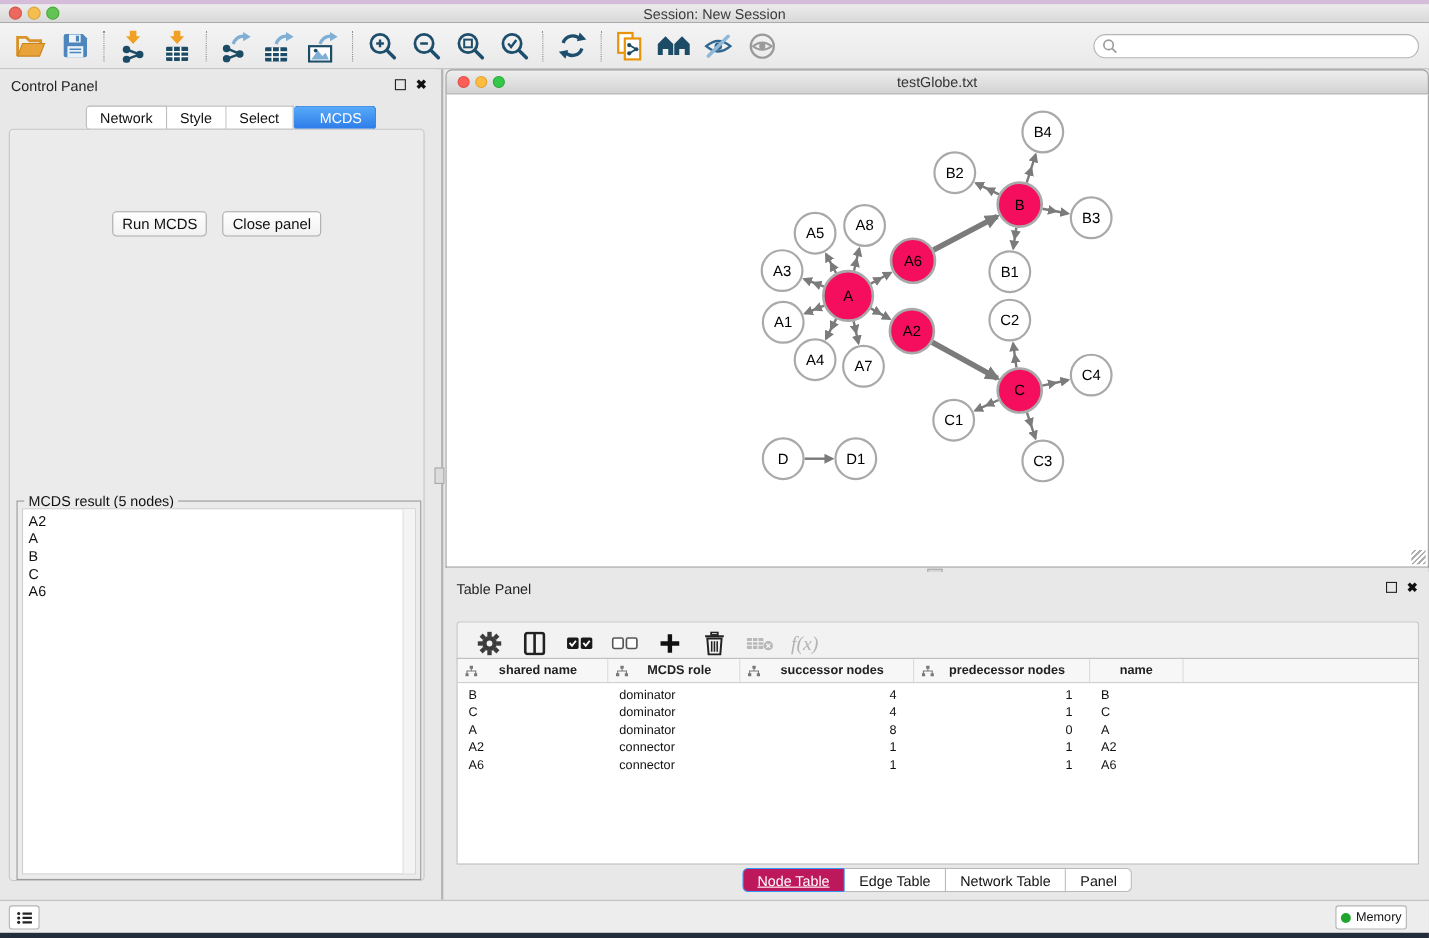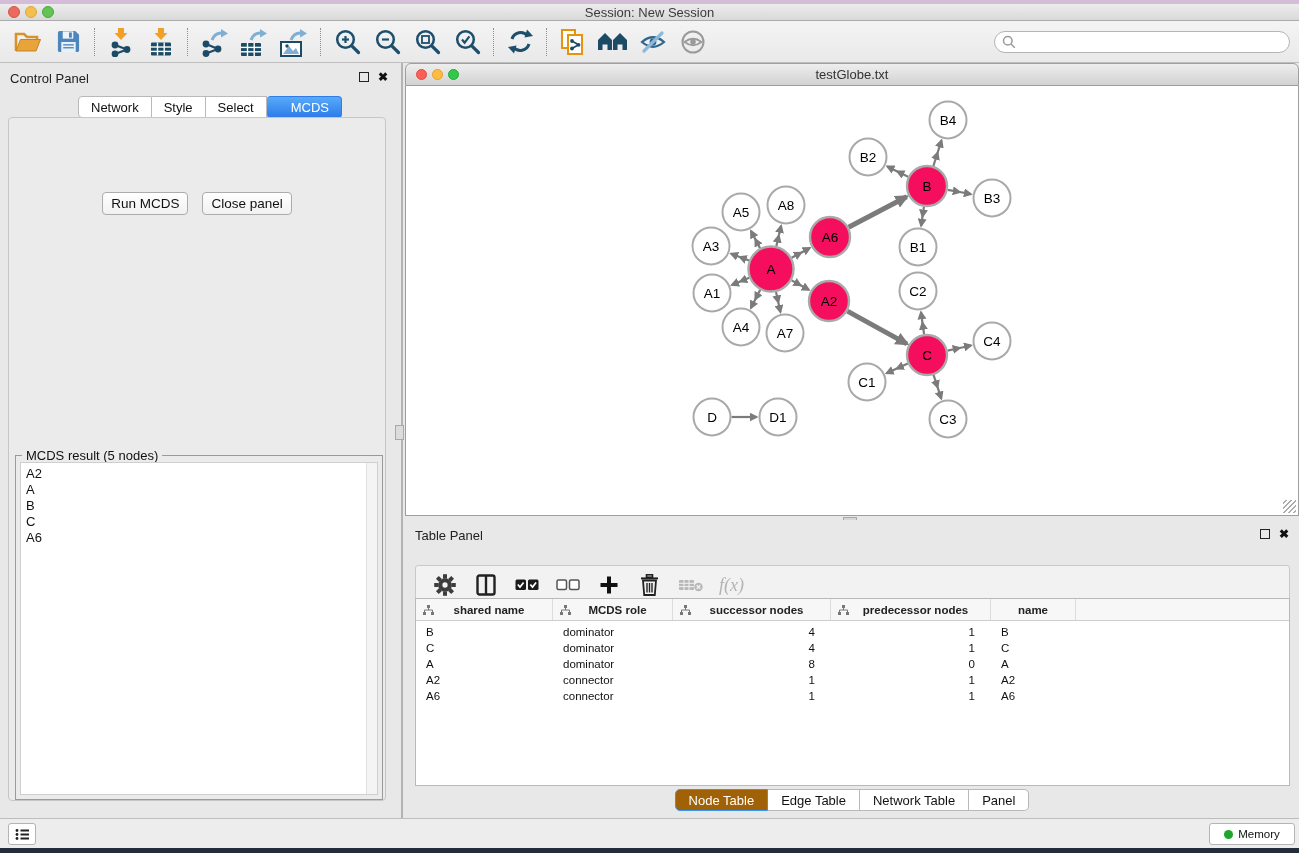--- a/index.html
+++ b/index.html
@@ -92,28 +92,28 @@
   .th .lbl { padding-left:10px; }
   .trow { display:flex; height:16px; align-items:center; font-size:11.5px; color:#111; }
   .td { height:100%; display:flex; align-items:center; }
   .w0{width:137px;} .w1{width:120px;} .w2{width:158px;} .w3{width:160px;} .w4{width:85px;} .wfill{flex:1;}
   .al{ padding-left:10px;} .ar{ justify-content:flex-end; padding-right:16px;}
   .tp-tabs { position:absolute; left:0; width:100%; top:269px; display:flex; justify-content:center; }
   .tp-tab { border:1px solid #b9b9b9; border-left:none; background:#fff; color:#111; font-size:13px;
     height:22px; display:flex; align-items:center; padding:0 13px; }
   .tp-tab:first-child { border-left:1px solid #b9b9b9; border-radius:5px 0 0 5px; }
   .tp-tab:last-child { border-radius:0 5px 5px 0; }
-  .tp-tab.active { background:#a16207; border-color:#3796f5; color:#fff; border-radius:5px 0 0 5px; }
+  .tp-tab.active { background:#be185d; border-color:#3796f5; color:#fff; border-radius:5px 0 0 5px;text-decoration:underline; }
 
   
   .statusbar { position:absolute; left:0; top:818px; width:1299px; height:30px; background:#ededed; border-top:1px solid #bdbdbd;}
   .sb-btn { position:absolute; top:4px; height:22px; background:#fff; border:1px solid #b4b4b4; border-radius:3px;
     display:flex; align-items:center; justify-content:center; gap:5px; font-size:11.5px; color:#111;}
   .sb-left { left:8px; width:28px; }
-  .sb-right { right:4px; width:86px; }
+  .sb-right { right:20px; width:65px; }
   .mem-dot { width:9px; height:9px; border-radius:50%; background:#1ea52c; }
   .desktop-strip-bottom { position:absolute; left:0; top:848px; width:1299px; height:5px; background:#232c3a; }
 </style>
 </head>
 <body>
 
 <div class="screen">
 
   <div class="desktop-strip-top"></div>
 

